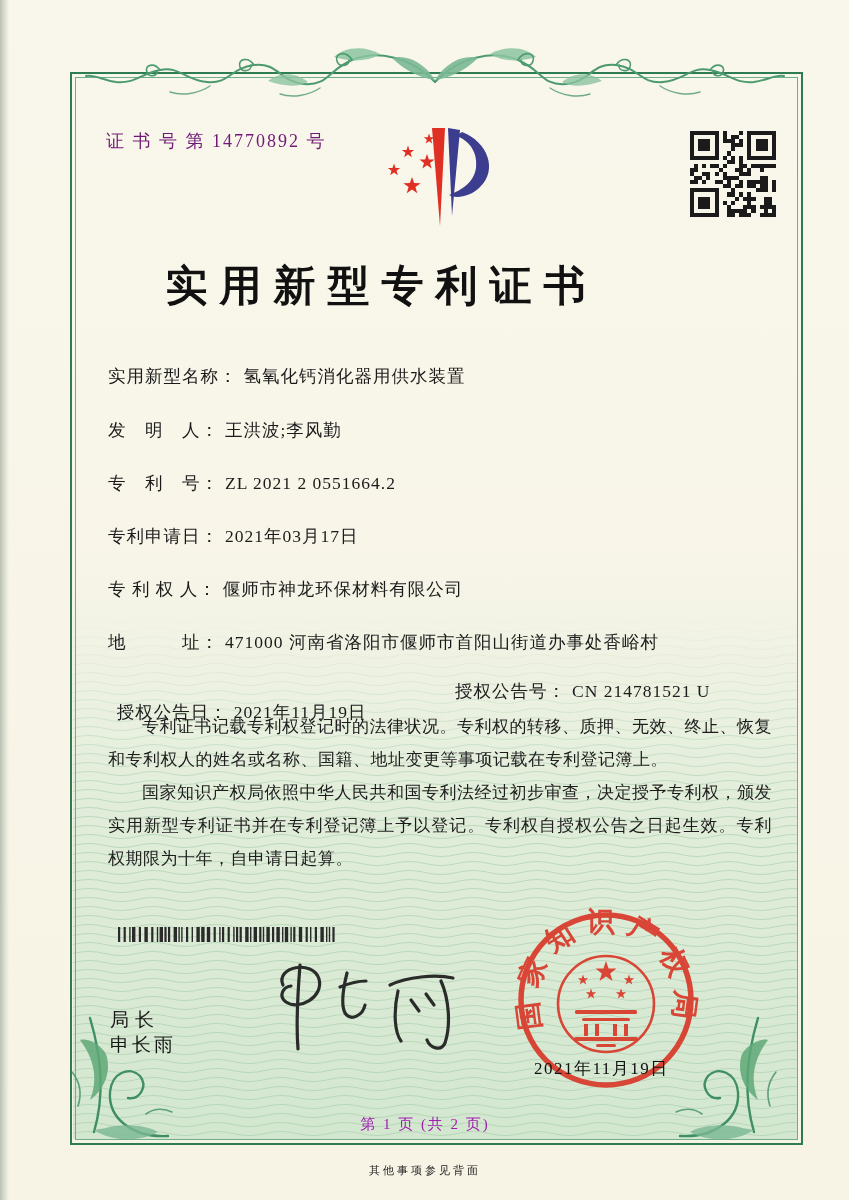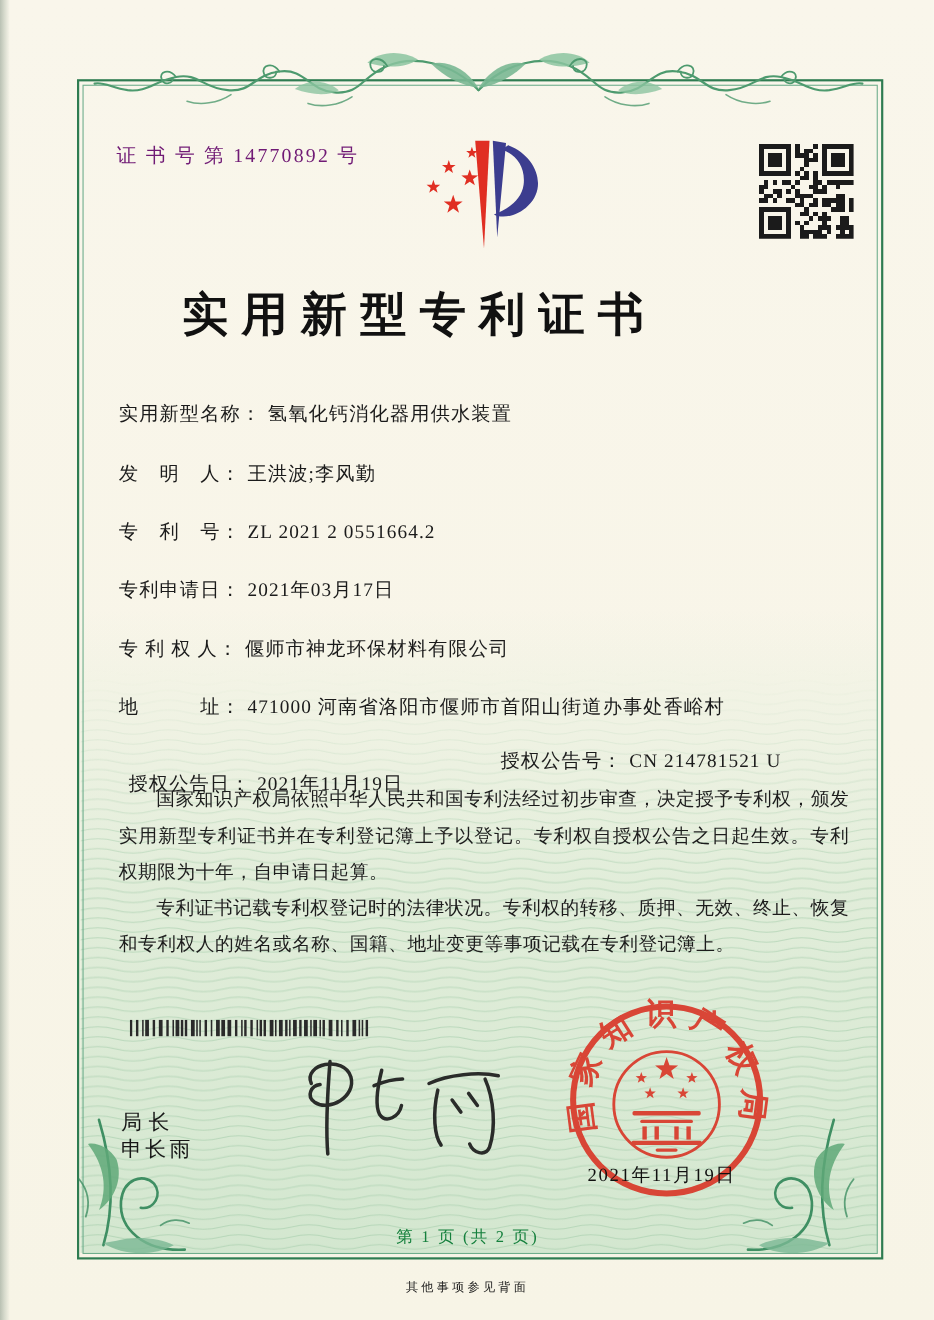--- a/index.html
+++ b/index.html
@@ -18,21 +18,21 @@
   .row{left:108px;font-size:17.5px;white-space:pre;color:#1b1b1b;}
   .row .lbl{letter-spacing:1px;}
   .row .val{margin-left:6px;letter-spacing:1px;}
   .grant2{position:absolute;left:347px;top:0;white-space:pre;}
   .body-text{left:108px;top:710px;width:664px;font-size:17px;line-height:33px;
        text-align:justify;color:#1c1c1c;}
   .body-text p{margin:0;text-indent:34px;letter-spacing:.5px;}
   .sign-role{left:110px;top:983px;font-size:19px;letter-spacing:6px;color:#161616;margin-top:24px;}
   .sign-name{left:110px;top:1020px;font-size:19px;letter-spacing:3px;color:#161616;margin-top:12px;}
   .seal-date{left:534px;top:1057px;font-size:17px;letter-spacing:1.5px;color:#101010;z-index:5;}
-  .page-ind{left:285px;top:1115px;width:280px;text-align:center;font-size:15px;letter-spacing:2px;color:#15803d;}
+  .page-ind{left:285px;top:1115px;width:280px;text-align:center;font-size:15px;letter-spacing:2px;color:#a21caf;}
   .back-note{left:285px;top:1163px;width:280px;text-align:center;font-size:11px;letter-spacing:3px;color:#1a1a1a;}
   svg{display:block;}
   .seal-wrap{left:512px;top:906px;z-index:4;opacity:.93;}
   .sig-wrap{left:245px;top:945px;z-index:3;}
 </style>
 </head>
 <body>
 
 <div class="scan-edge"></div>
 
@@ -259,22 +259,22 @@
 <div class="abs row" style="top:471px"><span class="lbl">专　利　号：</span><span class="val">ZL 2021 2 0551664.2</span></div>
 <div class="abs row" style="top:524px"><span class="lbl">专利申请日：</span><span class="val">2021年03月17日</span></div>
 <div class="abs row" style="top:577px"><span class="lbl">专 利 权 人：</span><span class="val">偃师市神龙环保材料有限公司</span></div>
 <div class="abs row" style="top:630px"><span class="lbl">地　　　址：</span><span class="val">471000 河南省洛阳市偃师市首阳山街道办事处香峪村</span></div>
 
 <div class="abs row" style="top:679px">
   <span class="lbl">授权公告日：</span><span class="val">2021年11月19日</span><span class="grant2"><span class="lbl">授权公告号：</span><span class="val">CN 214781521 U</span></span>
 </div>
 
 <div class="abs body-text">
+  <p>专利证书记载专利权登记时的法律状况。专利权的转移、质押、无效、终止、恢复和专利权人的姓名或名称、国籍、地址变更等事项记载在专利登记簿上。</p>
   <p>国家知识产权局依照中华人民共和国专利法经过初步审查，决定授予专利权，颁发实用新型专利证书并在专利登记簿上予以登记。专利权自授权公告之日起生效。专利权期限为十年，自申请日起算。</p>
-  <p>专利证书记载专利权登记时的法律状况。专利权的转移、质押、无效、终止、恢复和专利权人的姓名或名称、国籍、地址变更等事项记载在专利登记簿上。</p>
 </div>
 
 <svg id="barcode" class="abs" style="left:118px;top:927px;" width="218" height="16" viewBox="0 0 218 16">
     <rect x="0" y="0" width="2.2" height="15" fill="#2a2a2a"></rect>
     <rect x="5.6" y="0" width="2.2" height="15" fill="#2a2a2a"></rect>
     <rect x="11.2" y="0" width="1.4" height="15" fill="#2a2a2a"></rect>
     <rect x="14" y="0" width="3.4" height="15" fill="#2a2a2a"></rect>
     <rect x="20.799999999999997" y="0" width="2.2" height="15" fill="#2a2a2a"></rect>
     <rect x="26.399999999999995" y="0" width="3.4" height="15" fill="#2a2a2a"></rect>
     <rect x="33.199999999999996" y="0" width="2.2" height="15" fill="#2a2a2a"></rect>

